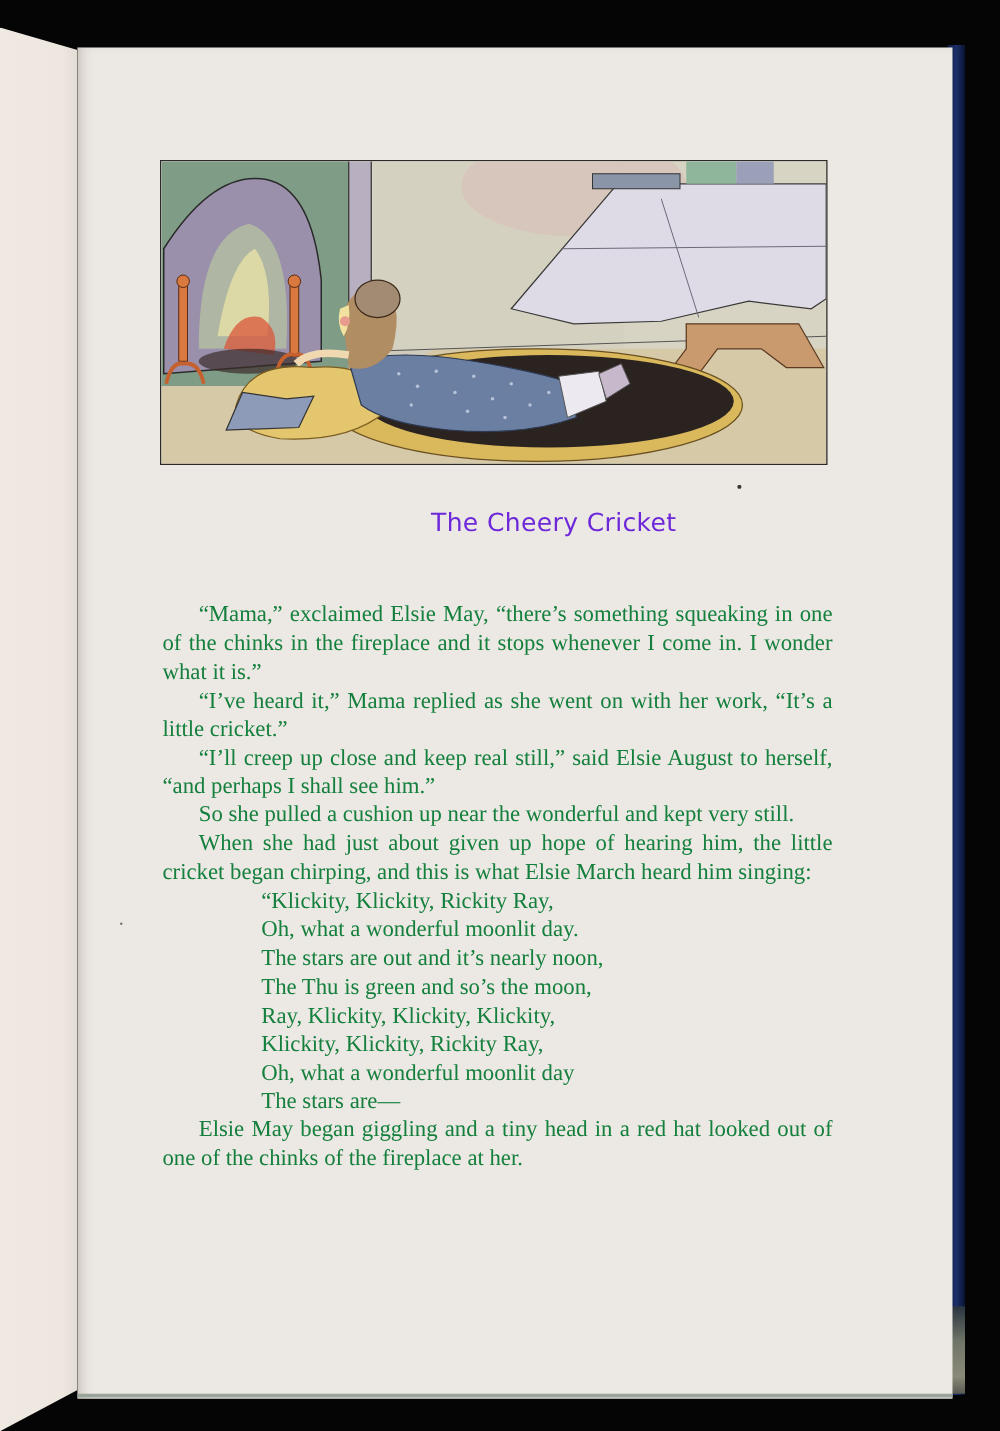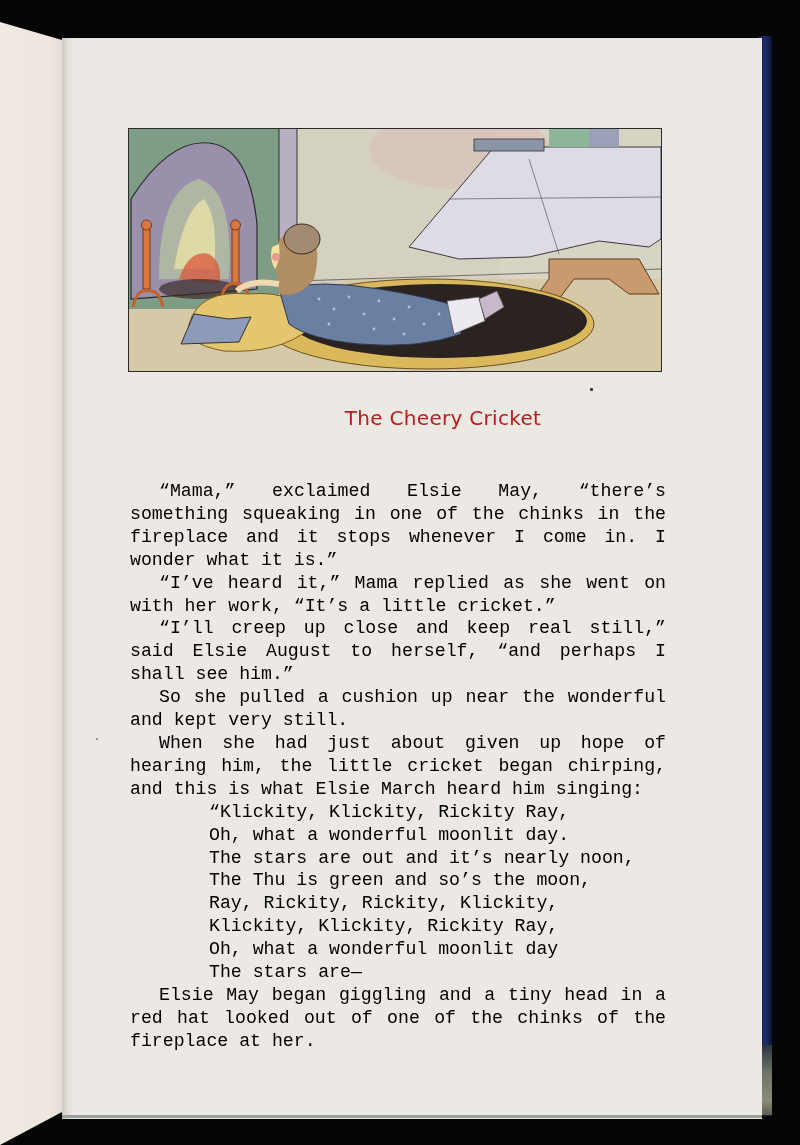--- a/index.html
+++ b/index.html
@@ -29,27 +29,27 @@
       position: absolute; left: 62px; top: 1115px; width: 700px; height: 3px;
       background: #9aa39a;
     }
     .illustration {
       position: absolute; left: 66px; top: 90px; width: 532px; height: 242px;
       border: 1.5px solid #2a2a2a; overflow: hidden; background: #dcd6c8;
     }
     .illustration svg { display: block; }
     .title {
       position: absolute; left: 62px; top: 368px; width: 700px; text-align: center;
-      font-family: "DejaVu Sans", sans-serif; font-size: 20px; color: #b91c1c;
+      font-family: "DejaVu Sans", sans-serif; font-size: 20px; color: #6d28d9;
       letter-spacing: 0.3px; margin-left: -62px; padding-left: 62px; box-sizing: border-box;
     }
     .text {
       position: absolute; left: 68px; top: 442px; width: 536px;
-      font-family: Liberation Mono, monospace; font-size: 18.2px; line-height: 22.9px;
-      color: #000000; text-align: justify;
+      font-family: Liberation Serif, serif; font-size: 18.2px; line-height: 22.9px;
+      color: #15803d; text-align: justify;
     }
     .para { margin: 0; text-indent: 29px; }
     .poem { margin: 0; padding-left: 79px; }
     .poem-line { display: block; white-space: nowrap; }
     .dust { position: absolute; width: 3px; height: 3px; background: #3a3632; border-radius: 1px; }
   </style>
 </head>
 <body>
 
 <div class="left-page"></div>
@@ -139,21 +139,21 @@
     <p class="para">“Mama,” exclaimed Elsie May, “there’s something squeaking in one of the chinks in the fireplace and it stops whenever I come in.   I wonder what it is.”</p>
     <p class="para">“I’ve heard it,” Mama replied as she went on with her work, “It’s a little cricket.”</p>
     <p class="para">“I’ll creep up close and keep real still,” said Elsie August to herself, “and perhaps I shall see him.”</p>
     <p class="para">So she pulled a cushion up near the wonderful and kept very still.</p>
     <p class="para">When she had just about given up hope of hearing him, the little cricket began chirping, and this is what Elsie March heard him singing:</p>
     <div class="poem">
       <span class="poem-line">“Klickity, Klickity, Rickity Ray,</span>
       <span class="poem-line">Oh, what a wonderful moonlit day.</span>
       <span class="poem-line">The stars are out and it’s nearly noon,</span>
       <span class="poem-line">The Thu is green and so’s the moon,</span>
-      <span class="poem-line">Ray, Rickity, Rickity, Klickity,</span>
+      <span class="poem-line">Ray, Klickity, Klickity, Klickity,</span>
       <span class="poem-line">Klickity, Klickity, Rickity Ray,</span>
       <span class="poem-line">Oh, what a wonderful moonlit day</span>
       <span class="poem-line">The stars are—</span>
     </div>
     <p class="para">Elsie May began giggling and a tiny head in a red hat looked out of one of the chinks of the fireplace at her.</p>
   </div>
 
   <div class="dust" style="left:528px; top:350px;"></div>
   <div class="dust" style="left:34px; top:700px; width:2px; height:2px; background:#7a7468;"></div>
 </div>

